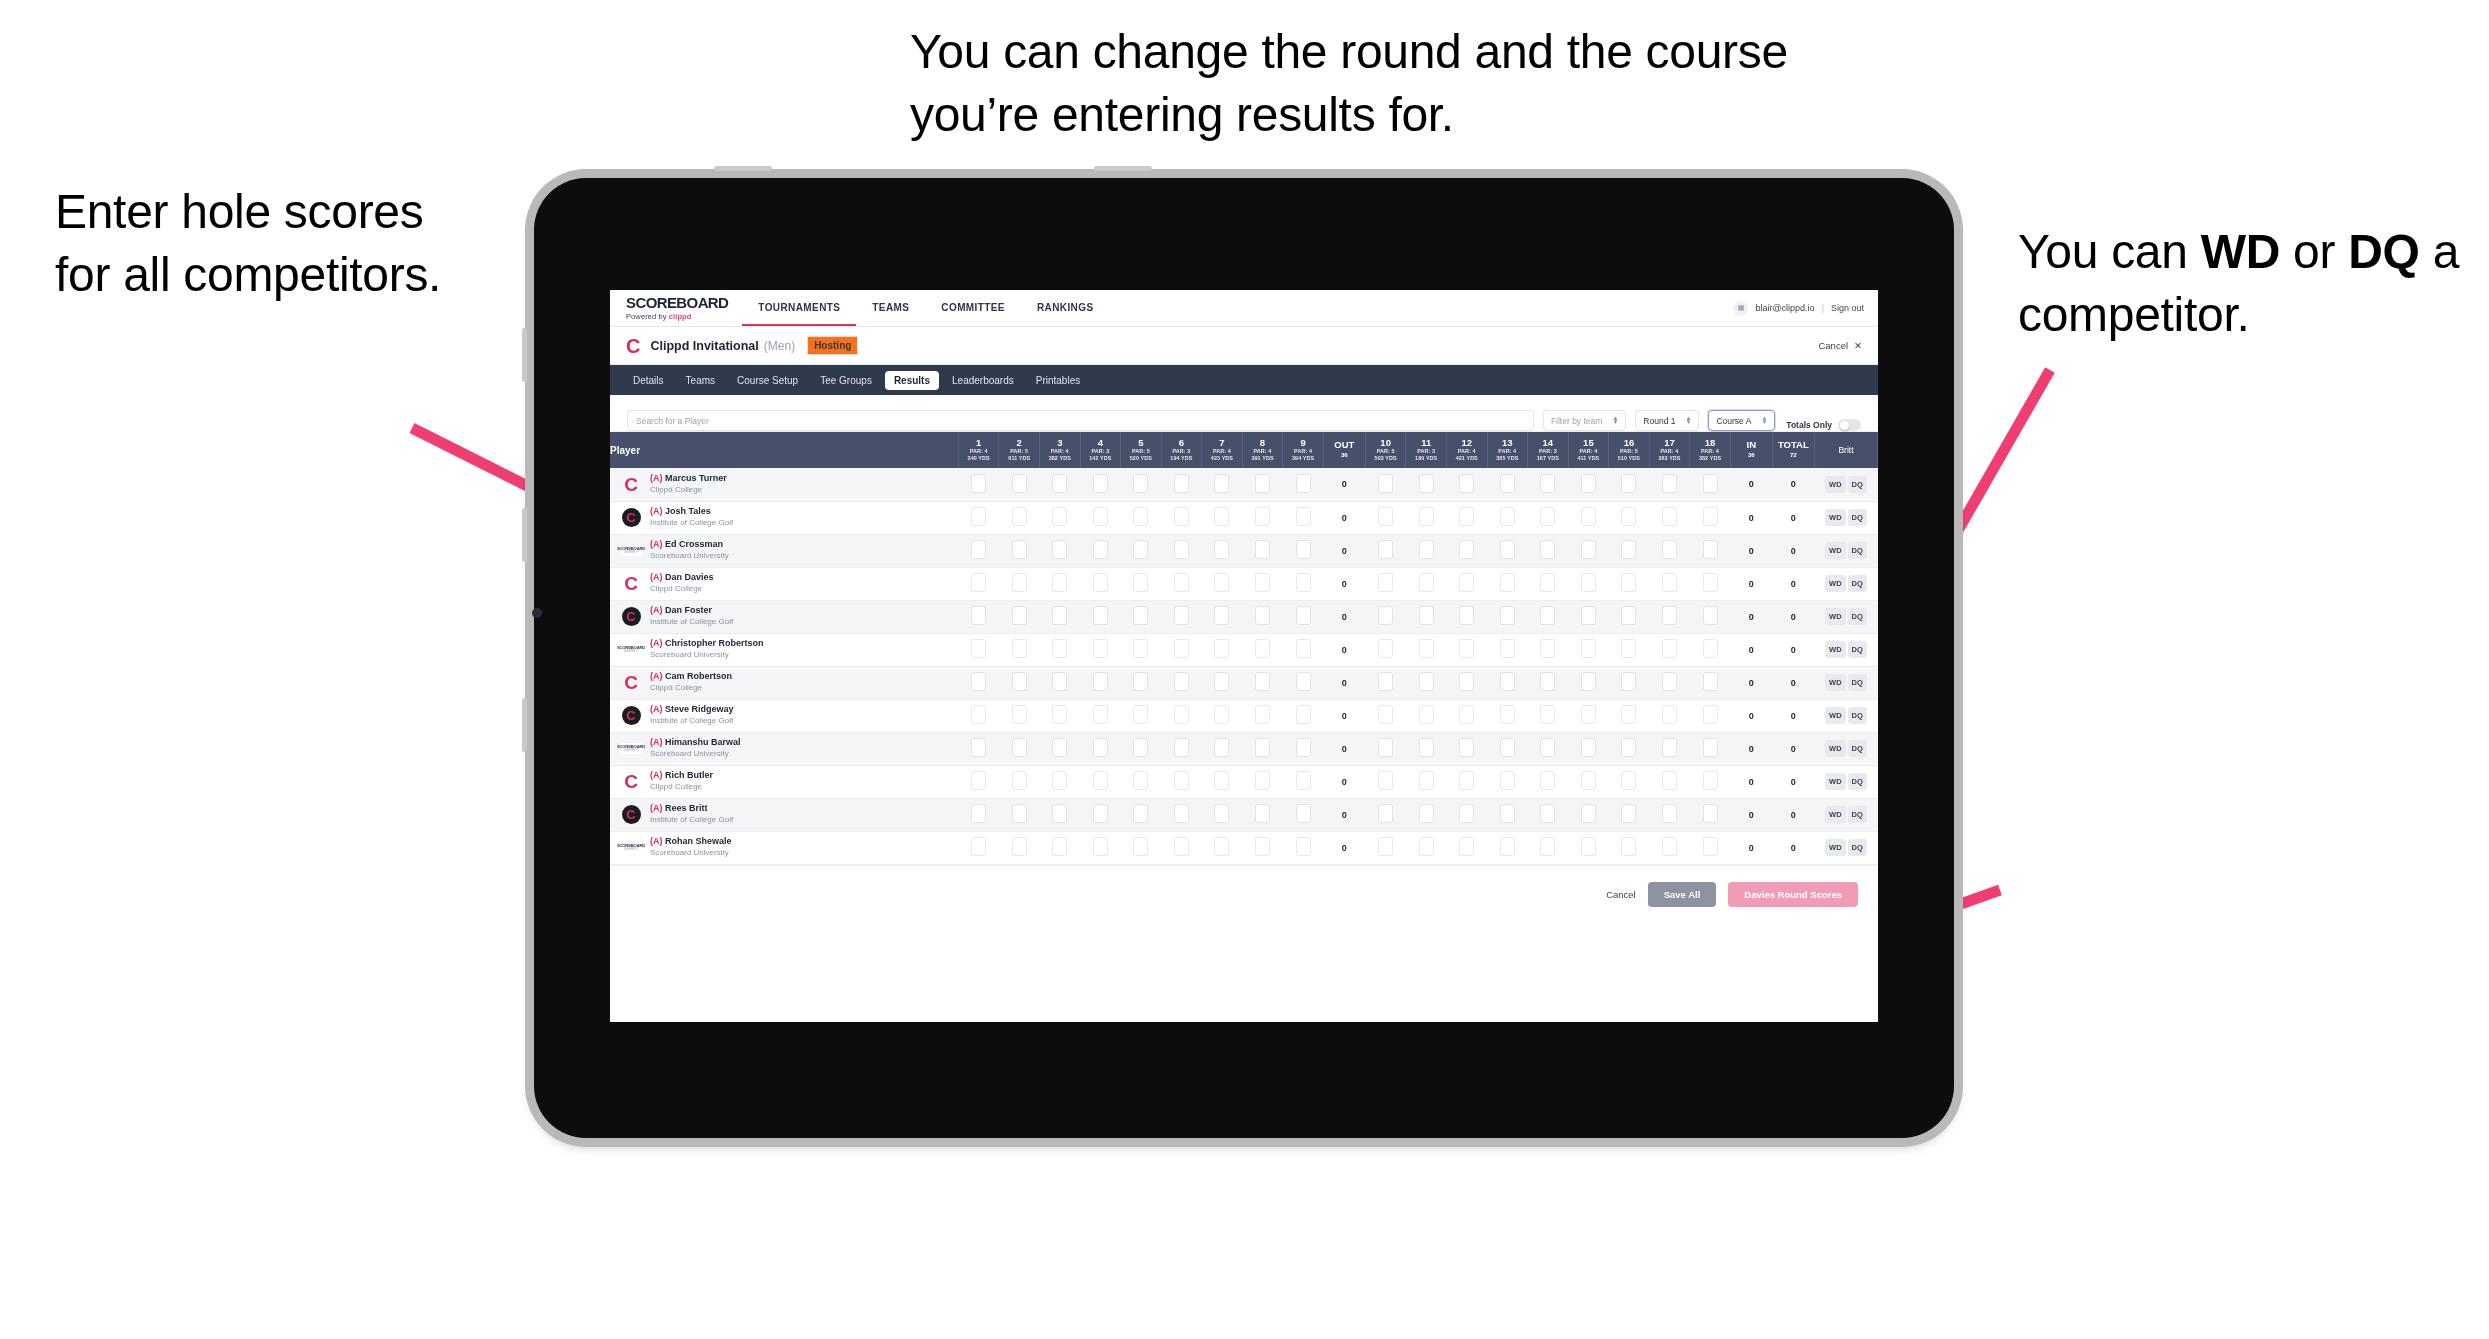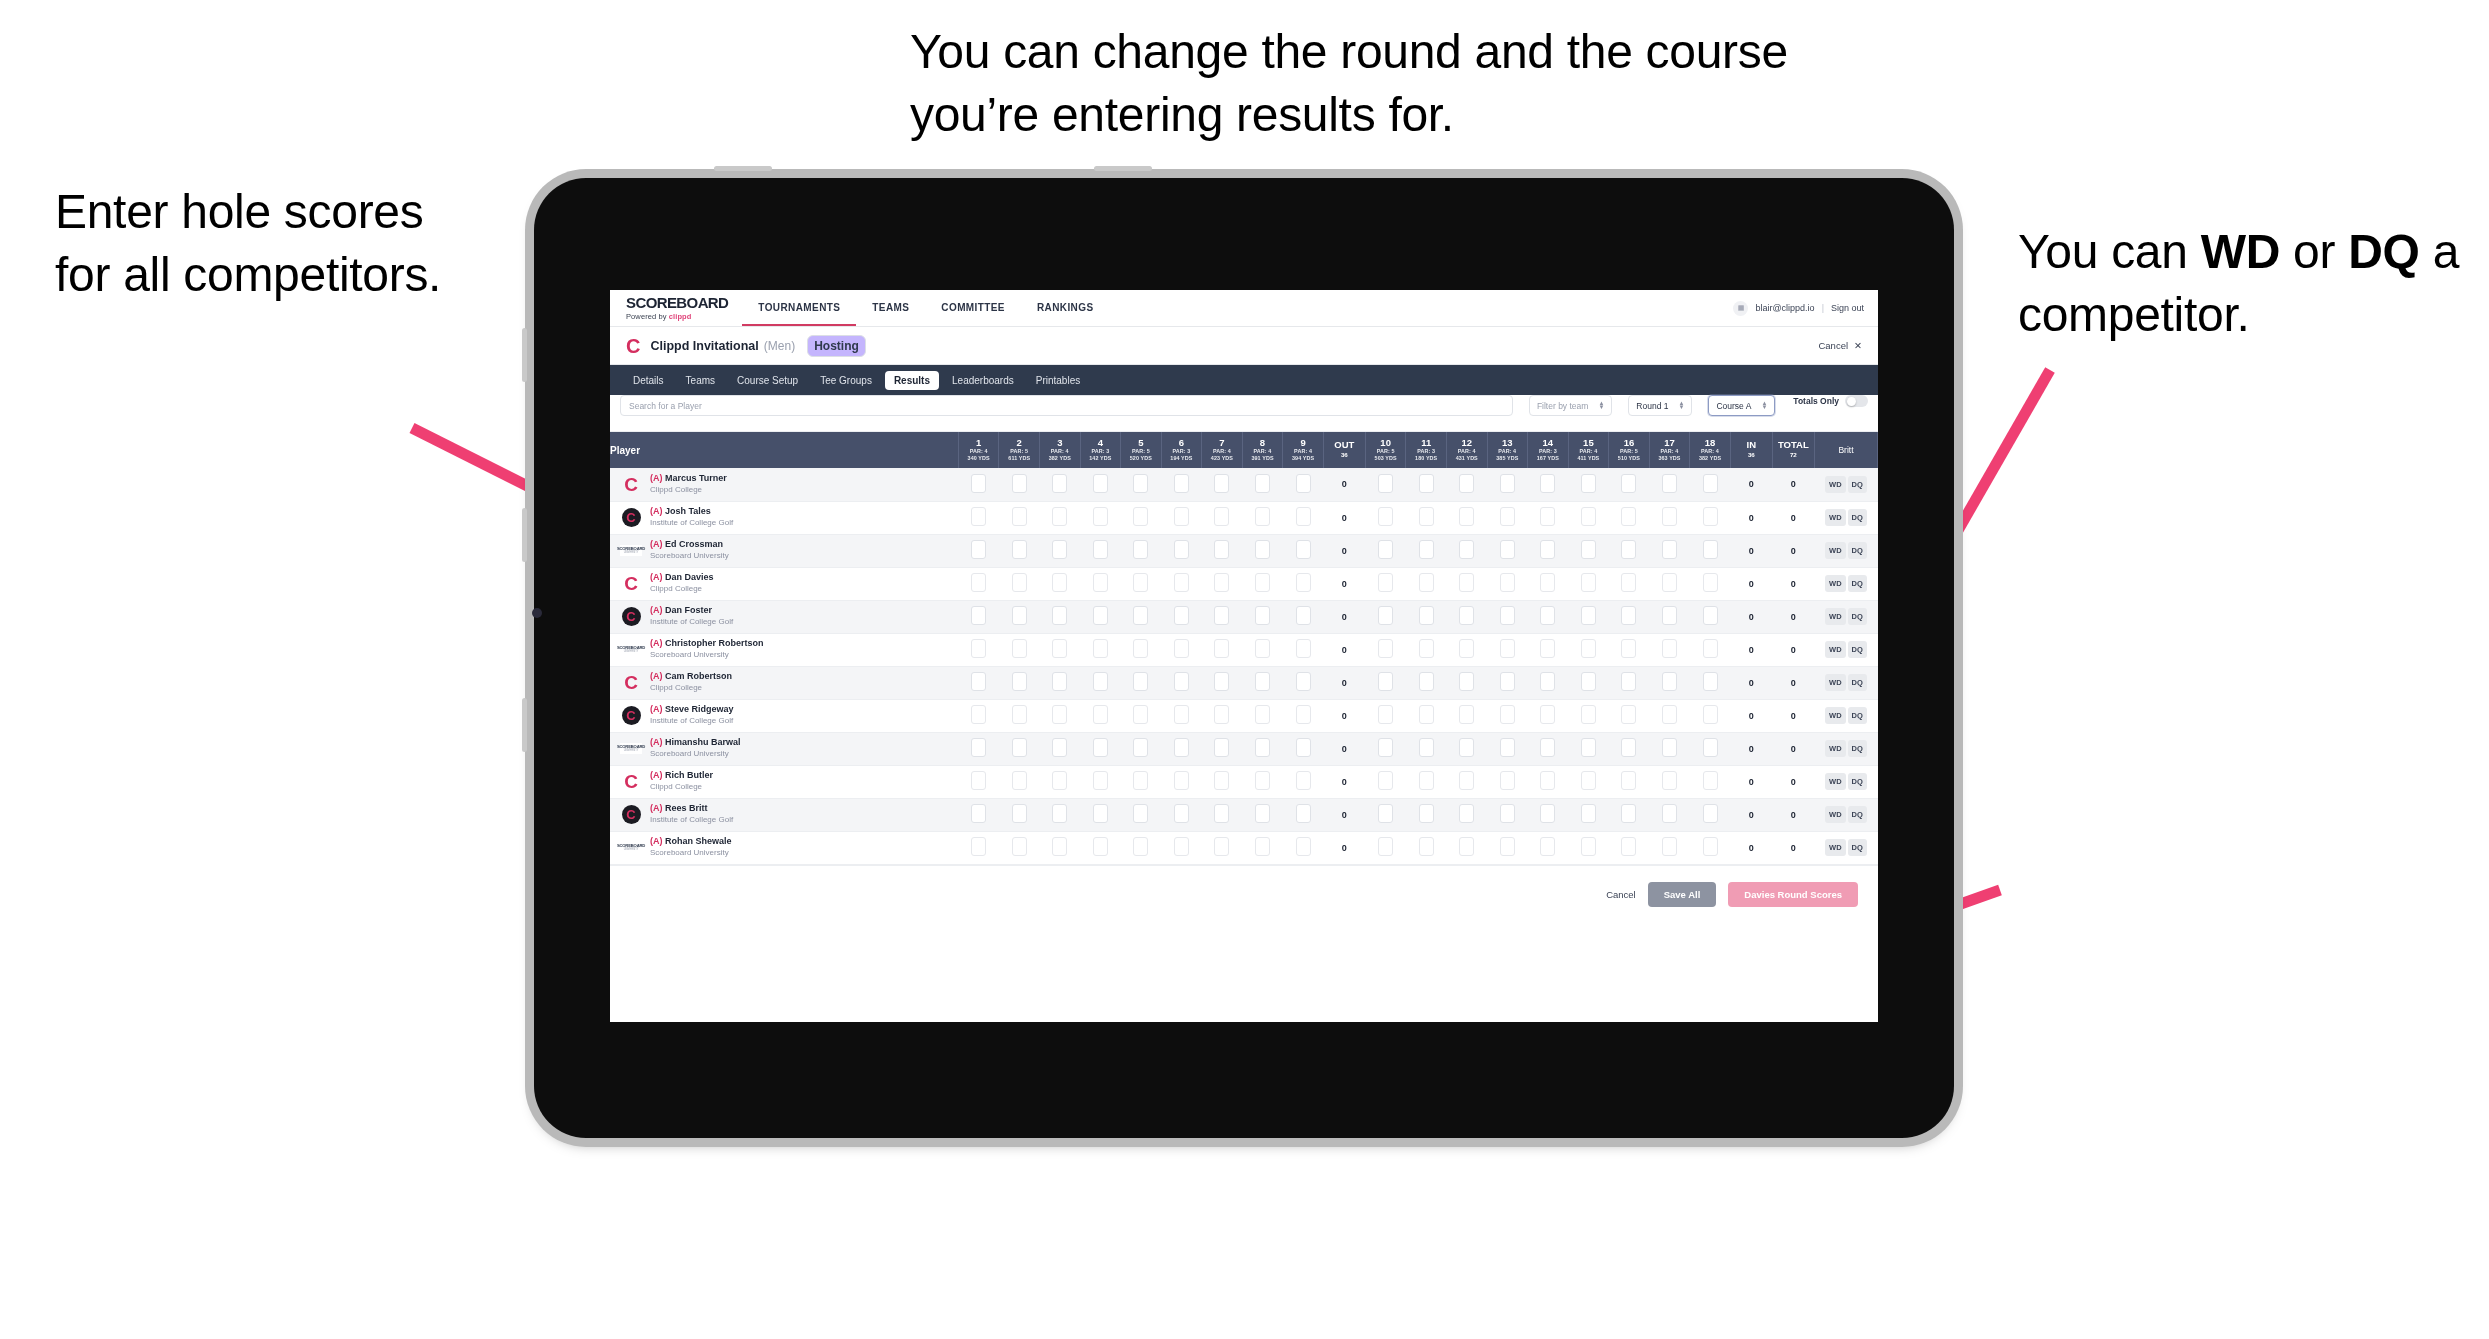--- a/index.html
+++ b/index.html
@@ -101,43 +101,43 @@
     padding: 0 16px; border-bottom:1px solid #e6e8eb; position:relative;
   }
   .clogo {
     font-family:"Liberation Sans",sans-serif;
     font-weight:900;font-size:20px;color:#d6days; color:#d42e5f;
     line-height:1; margin-right:10px;
   }
   .tour-title { font-size:12.5px; font-weight:600; color:#1d2433;}
   .tour-gender { font-size:12px; color:#9aa0ae; margin-left:5px;}
   .hosting-badge {
-    margin-left:12px; font-size:12px; font-weight:700; color:#303a4d;
-    border:1px solid #dcdfe5; border-radius:6px; padding:3px 6px;
-    background:#c4b5fd;
+    margin-left:12px; font-size:10px; font-weight:700; color:#303a4d;
+    border:1px solid #dcdfe5; border-radius:1px; padding:3px 6px;
+    background:#f97316;
   }
   .cancel-x {
     margin-left:auto; font-size:9.5px; color:#3c4456; display:flex;
     align-items:center; gap:6px; cursor:pointer;
   }
 
   
   #subnav {
     height: 30px; background:#2f3a4d; display:flex; align-items:center;
     padding: 0 14px; gap: 4px;
   }
   .subnav-item {
     font-size:10px; color:#dfe3ea; padding:4px 9px; border-radius:4px; cursor:pointer;
   }
   .subnav-item.active { background:#ffffff; color:#1d2433; font-weight:700; }
 
   
   #filterbar {
-    height: 37px; background:#fff; display:flex; align-items:flex-start;
-    padding: 0 10px; gap:16px; border-bottom:1px solid #eceef1;
+    height: 37px; background:#fff; display:flex; align-items:flex-end;
+    padding: 0 17px; gap:9px; border-bottom:1px solid #eceef1;
   }
   .search-input {
     flex: 1 1 auto; height:21px; border:1px solid #e0e3e8; border-radius:4px;
     background:#fff; font-size:8.5px; color:#9aa0ae; padding: 0 8px;
     display:flex; align-items:center;
   }
   .sel {
     height:21px; border:1px solid #e0e3e8; border-radius:4px; background:#fff;
     font-size:8.5px; color:#2c3446; padding: 0 7px; display:flex; align-items:center;
     gap:10px; white-space:nowrap; cursor:pointer;

